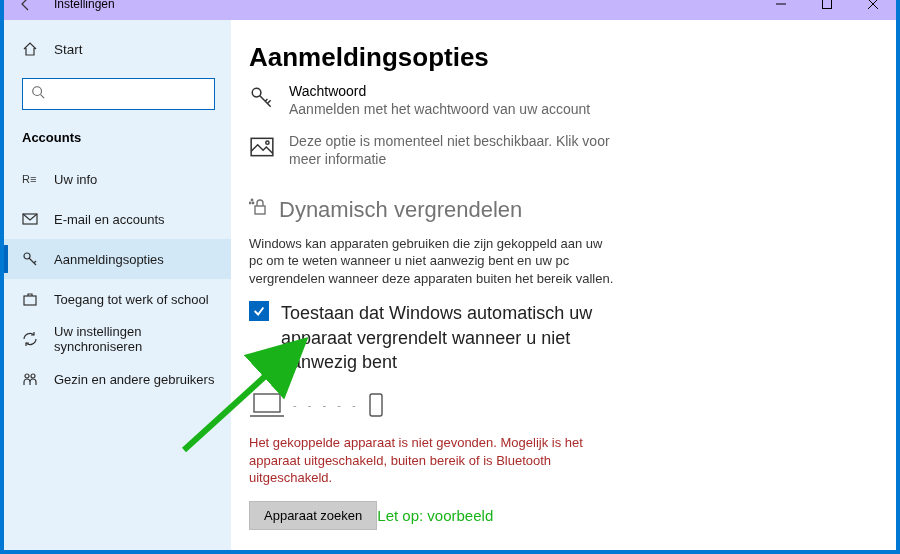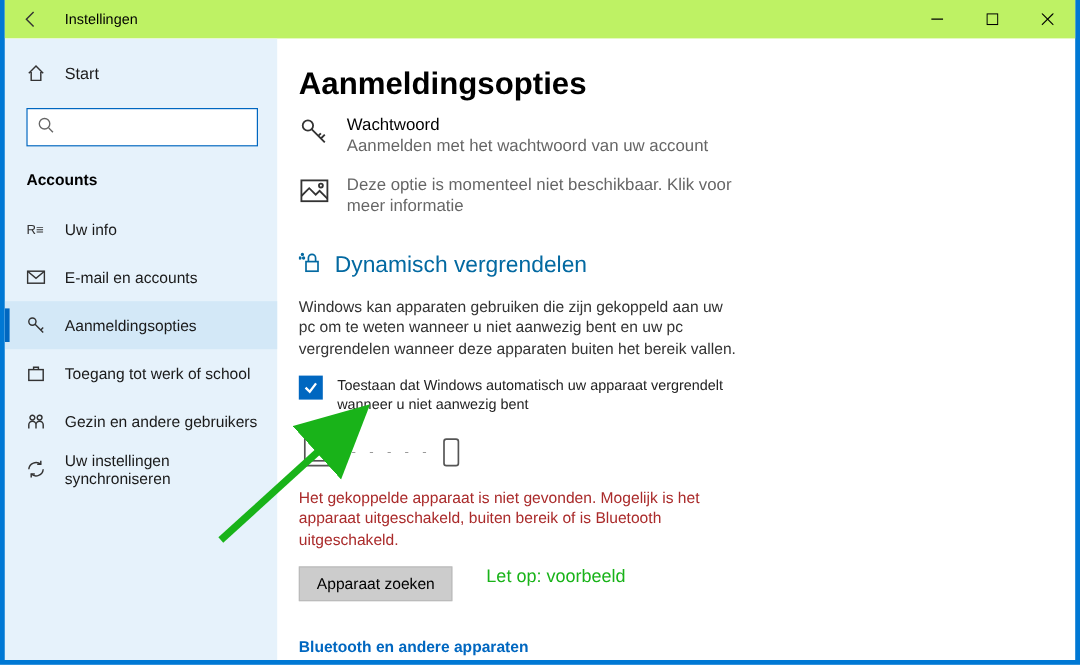--- a/index.html
+++ b/index.html
@@ -2,22 +2,22 @@
 <html><head>
 <meta charset="utf-8">
 <style>
   * { box-sizing: border-box; margin: 0; padding: 0; font-family: "Segoe UI", sans-serif; }
   body { width: 900px; height: 554px; background: #0078d4; position: relative; overflow: hidden; }
   .window {
     position: absolute; left: 4px; top: 0; right: 4px; bottom: 4px;
     background: #fff; display: flex; flex-direction: column;
   }
   .titlebar {
-    height: 32px; display: flex; align-items: flex-end;
-    background: #bef264;
+    height: 20px; display: flex; align-items: flex-end;
+    background: #c4b5fd;
   }
   .tb-left { display: flex; align-items: center; flex: 1; }
   .back-btn {
     width: 44px; height: 32px; display: flex; align-items: center; justify-content: center;
     color: #333; font-size: 16px;
   }
   .tb-title { font-size: 12px; color: #000; margin-left: 6px; }
   .tb-controls { display: flex; }
   .tb-btn { width: 46px; height: 32px; display: flex; align-items: center; justify-content: center; color: #000; }
   .tb-btn svg { width: 10px; height: 10px; }
@@ -58,38 +58,38 @@
   .page-title { font-size: 26px; font-weight: 600; color: #000; margin-bottom: 10px; }
   .opt-row { display: flex; gap: 14px; margin-bottom: 14px; align-items: flex-start; }
   .opt-icon {
     width: 26px; height: 26px; display: flex; align-items: center; justify-content: center;
     color: #333; flex-shrink: 0; margin-top: 2px;
   }
   .opt-title { font-size: 14px; color: #000; margin-bottom: 1px; }
   .opt-desc { font-size: 14px; color: #666; max-width: 340px; line-height: 1.3; }
 
   .section-title {
-    display: flex; align-items: center; gap: 10px; font-size: 19px; font-weight: 400;
-    margin-top: 28px; margin-bottom: 12px; color: #0369a1;
+    display: flex; align-items: center; gap: 10px; font-size: 22px; font-weight: 400;
+    margin-top: 28px; margin-bottom: 12px; color: #737373;
   }
   .section-desc { font-size: 13px; color: #333; max-width: 370px; line-height: 1.35; margin-bottom: 14px; }
   .check-row { display: flex; align-items: flex-start; gap: 12px; margin-bottom: 18px; }
   .checkbox {
     width: 20px; height: 20px; background: #0067c0; display: flex; align-items: center; justify-content: center;
     flex-shrink: 0;
   }
-  .check-label { font-size: 12px; color: #222; max-width: 340px; line-height: 1.35; }
+  .check-label { font-size: 18px; color: #222; max-width: 340px; line-height: 1.35; }
 
   .devices-row { display: flex; align-items: center; gap: 8px; margin-bottom: 16px; }
   .laptop, .phone { display: flex; align-items: center; justify-content: center; }
   .dots { color: #999; letter-spacing: 4px; font-size: 11px; }
 
   .error-text { font-size: 13px; color: #aa2b2b; max-width: 380px; line-height: 1.35; margin-bottom: 14px; }
 
-  .btn-row { display: flex; gap: 28px; margin-bottom: 30px; }
+  .btn-row { display: flex; align-items: center; margin-bottom: 30px; }
   .gray-btn {
     background: #ccc; border: 1px solid #bbb; padding: 6px 14px;
     font-size: 13px; color: #000;
   }
   .example-note { font-size: 15px; color: #19b319; }
 
   .link { font-size: 13px; color: #0067c0; margin-bottom: 10px; display: block; font-weight: bold; }
 
   .arrow-annot {
     position: absolute; left: 170px; top: 335px; pointer-events: none;
@@ -182,35 +182,35 @@
               <svg viewBox="0 0 16 16" width="16" height="16" fill="none" stroke="currentColor" stroke-width="1.2">
                 <rect x="2" y="5" width="12" height="9"></rect>
                 <path d="M6 5 V3 H10 V5"></path>
               </svg>
             </span>
             <span>Toegang tot werk of school</span>
           </div>
           <div class="nav-item">
             <span class="nav-icon">
               <svg viewBox="0 0 16 16" width="16" height="16" fill="none" stroke="currentColor" stroke-width="1.2">
+                <path d="M2 8 a6 6 0 0 1 10 -4 M14 8 a6 6 0 0 1 -10 4"></path>
+                <path d="M12 1 V4 H9 M4 15 V12 H7"></path>
+              </svg>
+            </span>
+            <span>Uw instellingen synchroniseren</span>
+          </div>
+          <div class="nav-item">
+            <span class="nav-icon">
+              <svg viewBox="0 0 16 16" width="16" height="16" fill="none" stroke="currentColor" stroke-width="1.2">
                 <circle cx="5" cy="5" r="2"></circle>
                 <circle cx="11" cy="5" r="2"></circle>
                 <path d="M2 14 v-3 a3 3 0 0 1 6 0 v3 M8 14 v-3 a3 3 0 0 1 6 0 v3"></path>
               </svg>
             </span>
             <span>Gezin en andere gebruikers</span>
-          </div>
-          <div class="nav-item">
-            <span class="nav-icon">
-              <svg viewBox="0 0 16 16" width="16" height="16" fill="none" stroke="currentColor" stroke-width="1.2">
-                <path d="M2 8 a6 6 0 0 1 10 -4 M14 8 a6 6 0 0 1 -10 4"></path>
-                <path d="M12 1 V4 H9 M4 15 V12 H7"></path>
-              </svg>
-            </span>
-            <span>Uw instellingen synchroniseren</span>
           </div>
         </div>
     </div>
 
     <div class="main">
       <h1 class="page-title">Aanmeldingsopties</h1>
 
       <div class="opt-row">
         <div class="opt-icon">
           <svg viewBox="0 0 24 24" width="26" height="26" fill="none" stroke="currentColor" stroke-width="1.4">

